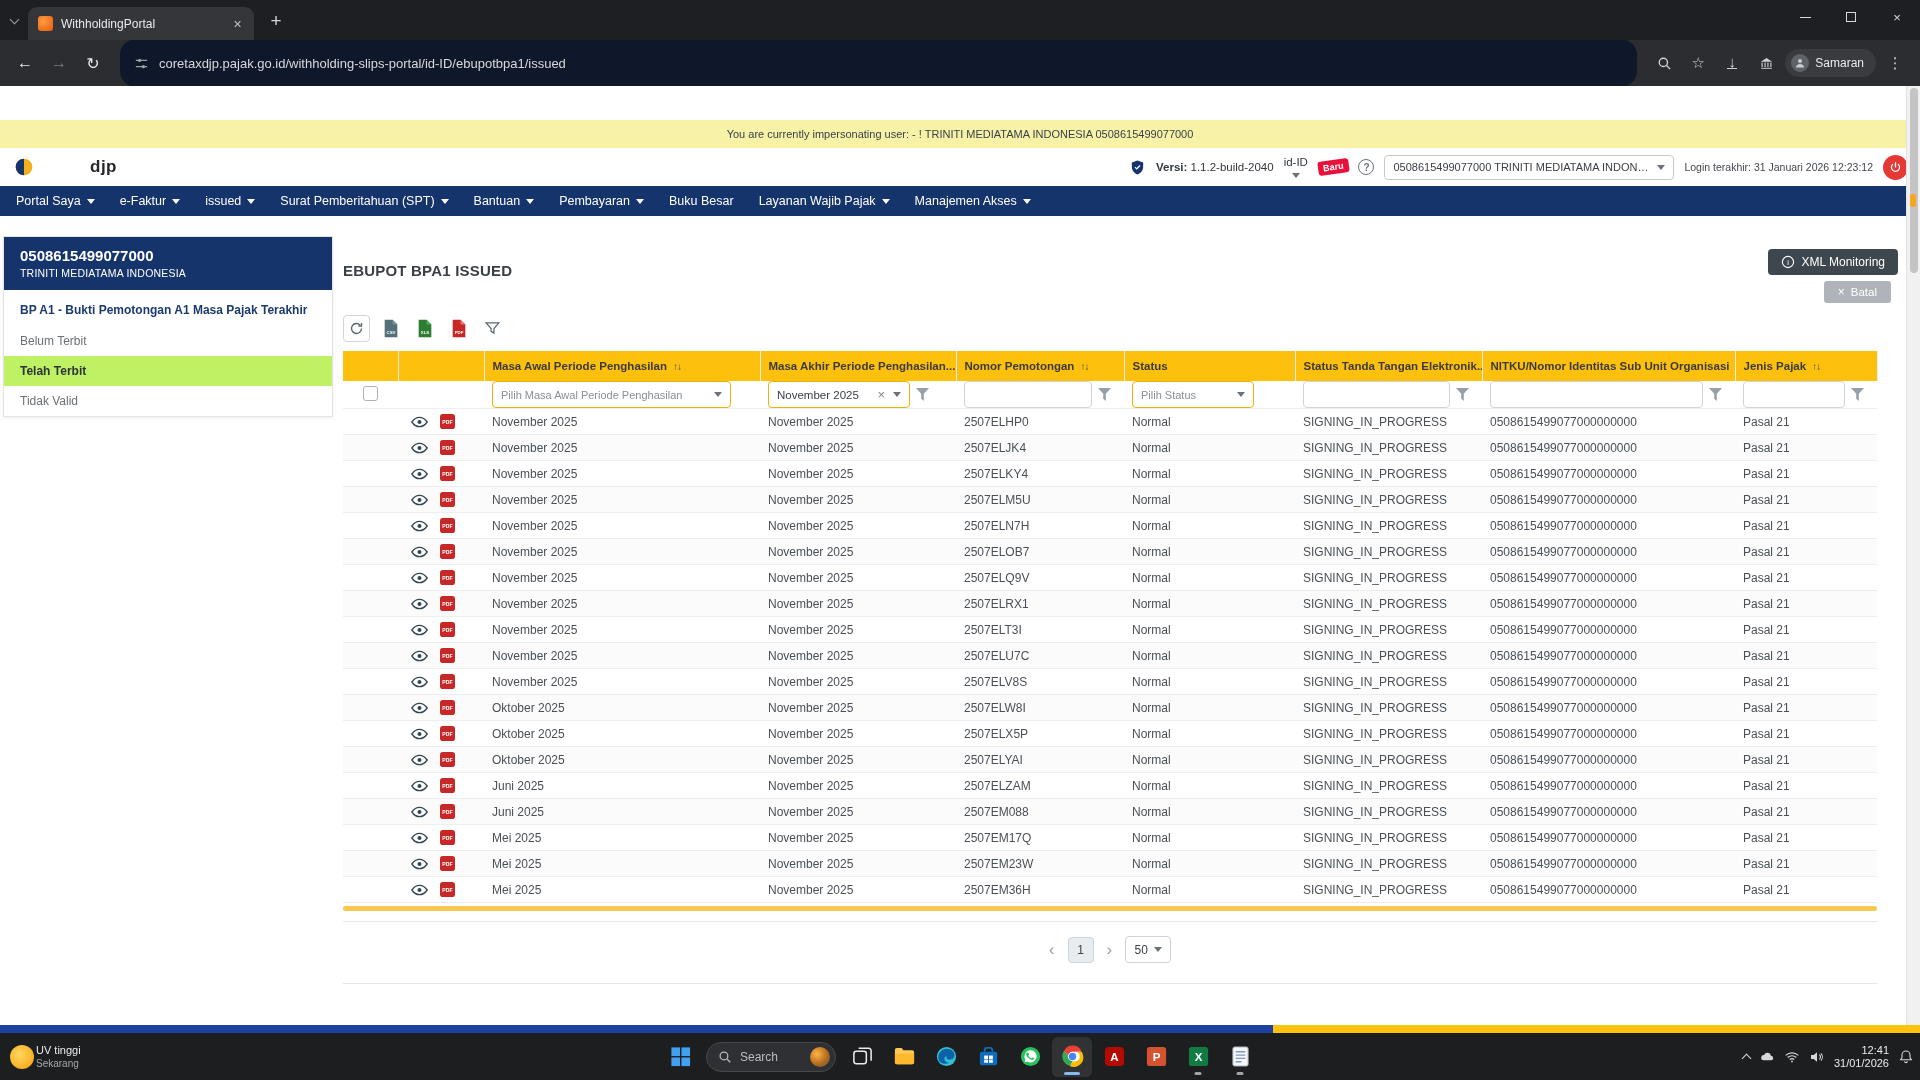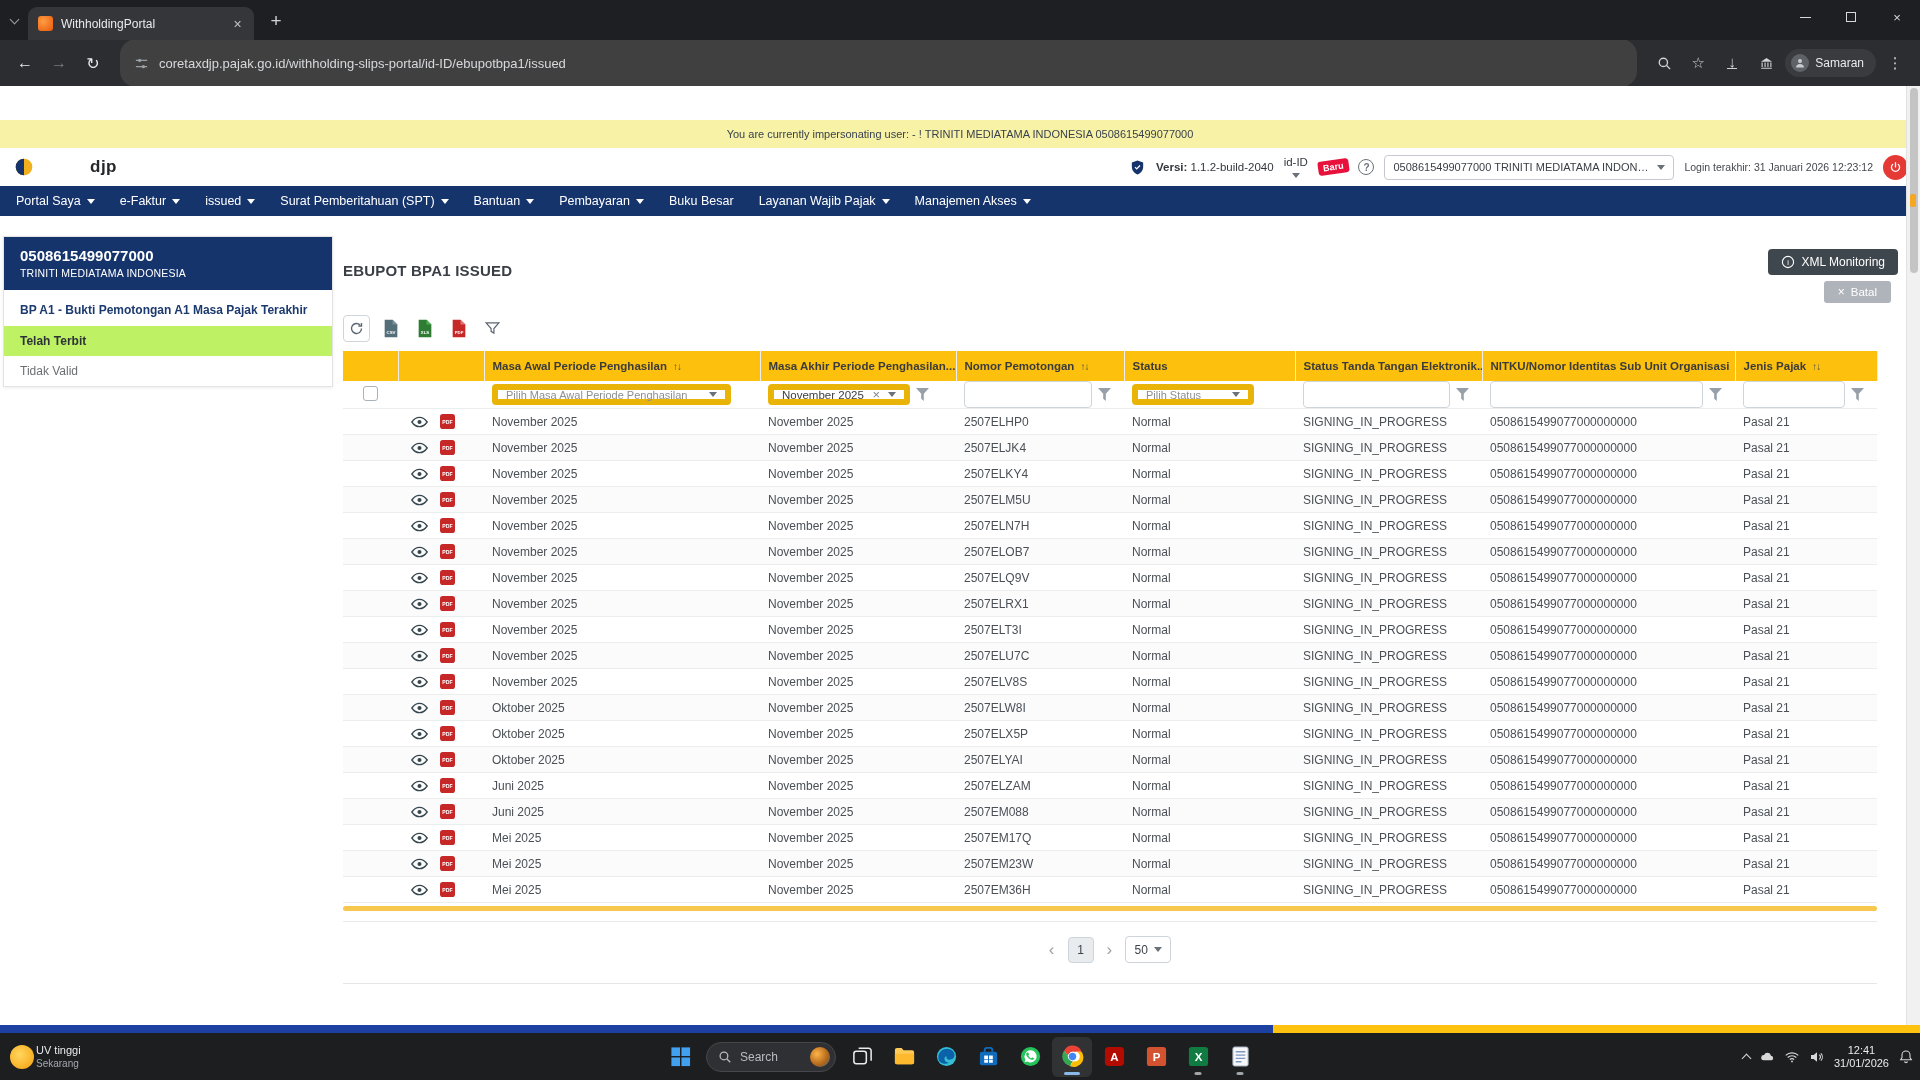--- a/index.html
+++ b/index.html
@@ -17,21 +17,21 @@
   .tab-close { width:17px; height:17px; display:flex; align-items:center; justify-content:center; color:#bdc1c6; font-size:14px; border-radius:50%; }
   .newtab { width:28px; height:28px; margin:0 0 5px 8px; color:#cfd2d6; font-size:19px; display:flex; align-items:center; justify-content:center; }
   .wincontrols { position:absolute; right:0; top:0; height:34px; display:flex; }
   .wincontrols > span { width:46px; height:34px; display:flex; align-items:center; justify-content:center; color:#d6d8da; font-size:13px; }
   .winbox { width:10px; height:10px; border:1.4px solid #d6d8da; }
   .winmin { width:11px; border-top:1.6px solid #d6d8da; }
 
   .btoolbar { height:46px; background:#2c2d31; display:flex; align-items:center; padding:0 10px; gap:4px; flex:0 0 auto; }
   .nav-btn { width:30px; height:30px; border-radius:50%; display:flex; align-items:center; justify-content:center; color:#e8eaed; font-size:16px; }
   .nav-btn.dim { color:#77797d; }
-  .omnibox { flex:1; height:48px; background:#404040; border-radius:16px; margin:0 8px; display:flex; align-items:center; gap:10px; padding:0 14px; color:#d7d9dc; font-size:13px; }
+  .omnibox { flex:1; height:48px; background:#0f172a; border-radius:16px; margin:0 8px; display:flex; align-items:center; gap:10px; padding:0 14px; color:#d7d9dc; font-size:13px; }
   .right-icons { display:flex; align-items:center; gap:4px; }
   .right-icons .nav-btn { font-size:15px; color:#cfd2d6; }
   .dl-wrap { display:flex; flex-direction:column; align-items:center; line-height:10px; }
   .dl-wrap i { display:block; width:10px; border-top:1.6px solid #cfd2d6; margin-top:1px; }
   .profile-chip { height:28px; background:#3a3b3f; border-radius:14px; display:flex; align-items:center; gap:6px; padding:0 12px 0 6px; color:#e8eaed; font-size:12px; }
   .avatar { width:18px; height:18px; border-radius:50%; background:#5f6368; display:flex; align-items:center; justify-content:center; }
 
   
   .page { flex:1; position:relative; background:#fff; overflow:hidden; }
   .pad-top { height:34px; background:#fff; }
@@ -74,21 +74,21 @@
 
   .icon-row { margin-top:36px; display:flex; align-items:center; gap:7px; }
   .tbtn { width:27px; height:27px; display:flex; align-items:center; justify-content:center; background:transparent; border:none; }
   .tbtn.bordered { border:1px solid #cfd5da; border-radius:4px; background:#fff; }
 
   table.grid { border-collapse:collapse; table-layout:fixed; width:1534px; margin-top:9px; }
   table.grid th { background:var(--header-yellow,#fcc00d); height:30px; font-size:11.5px; font-weight:bold; color:#3b3b3b; text-align:left; padding:0 8px; border-right:1px solid rgba(0,0,0,.07); white-space:nowrap; overflow:hidden; }
   table.grid th .sort { font-size:10px; letter-spacing:-1px; margin-left:6px; color:#4a4a4a; }
   .filter-row td { background:#fff; height:38px; padding:5px 7px; border-bottom:1px solid #e2e5e8; vertical-align:middle; }
   .cellflex { display:flex; align-items:center; gap:6px; }
-  .sel { height:21px; border:6px solid #eab308; border-radius:4px; display:flex; align-items:center; gap:6px; padding:0 8px; background:#fff; }
+  .sel { height:27px; border:1px solid #eab308; border-radius:4px; display:flex; align-items:center; gap:6px; padding:0 8px; background:#fff; }
   .sel .ph { color:#8a8f94; font-size:11px; white-space:nowrap; overflow:hidden; text-overflow:ellipsis; flex:1; }
   .sel .val { color:#3c4146; font-size:11.5px; white-space:nowrap; flex:1; }
   .sel .clear { color:#7f868d; font-size:13px; }
   .sel .tri { margin-left:2px; }
   .flt-input { height:27px; border:1px solid #cfd4d9; border-radius:4px; width:calc(100% - 24px); padding:0 6px; font-size:11.5px; font-family:inherit; color:#3c4146; }
   .funnel { width:13px; height:13px; clip-path:polygon(0 0,100% 0,60% 45%,60% 100%,40% 82%,40% 45%); background:#97a0a8; flex:0 0 auto; }
   .chk { width:15px; height:15px; border:1.5px solid #aab2ba; border-radius:3px; background:#fff; display:inline-block; }
 
   table.grid td { font-size:12px; color:#4a5056; height:26px; border-bottom:1px solid #ebedef; padding:0 8px; white-space:nowrap; overflow:hidden; }
   tbody tr.alt td { background:#fbfbfc; }
@@ -121,21 +121,21 @@
   #tb-left, #tb-right { display:flex; align-items:center; gap:2px; }
   .ticon { width:40px; height:40px; border-radius:6px; display:flex; align-items:center; justify-content:center; position:relative; }
   .ticon svg { width:23px; height:23px; }
   .ticon.act { background:rgba(255,255,255,.09); }
   .ticon.act::after, .ticon.open::after { content:""; position:absolute; bottom:2px; left:50%; transform:translateX(-50%); height:3px; border-radius:2px; background:#9fa4a9; width:7px; }
   .ticon.act::after { width:16px; background:#8ab8e8; }
   .tb-search { height:30px; width:130px; margin:0 4px; background:#2f3033; border:1px solid #46474a; border-radius:15px; display:flex; align-items:center; gap:8px; padding:0 5px 0 11px; color:#b9bdc2; font-size:12px; }
   .sr-img { width:20px; height:20px; border-radius:50%; margin-left:auto; background:radial-gradient(circle at 35% 35%, #ffb347, #b0651a 60%, #2b6a9e); }
   .tb-tray { position:absolute; right:6px; display:flex; align-items:center; gap:9px; }
   .tray-chev { width:7px; height:7px; border-right:1.7px solid #d8d8d8; border-bottom:1.7px solid #d8d8d8; transform:rotate(-135deg); margin-top:4px; }
-  .clock { color:#e8eaed; font-size:11px; line-height:13px; text-align:center; }
+  .clock { color:#e8eaed; font-size:11px; line-height:13px; text-align:right; }
 </style>
 </head>
 <body>
 
 <div>
   <div class="tabstrip">
     <div class="tab-search">
         <span class="chev"></span>
       </div>
     <div class="tab">
@@ -279,20 +279,21 @@
 
   <div class="content">
     <div class="sidebar-col">
       <div class="sb-card">
         <div class="sb-head">
           <div class="sb-tin">0508615499077000</div>
           <div class="sb-name">TRINITI MEDIATAMA INDONESIA</div>
         </div>
         <div class="sb-section">BP A1 - Bukti Pemotongan A1 Masa Pajak Terakhir</div>
         <div>
+            <div class="sb-item">Belum Terbit</div>
             <div class="sb-item active">Telah Terbit</div>
             <div class="sb-item">Tidak Valid</div>
           </div>
       </div>
     </div>
 
     <div class="main">
       <button class="xml-btn">
         <svg width="14" height="14" viewBox="0 0 16 16">
             <circle cx="8" cy="8" r="6.4" fill="none" stroke="#fff" stroke-width="1.3"></circle>

